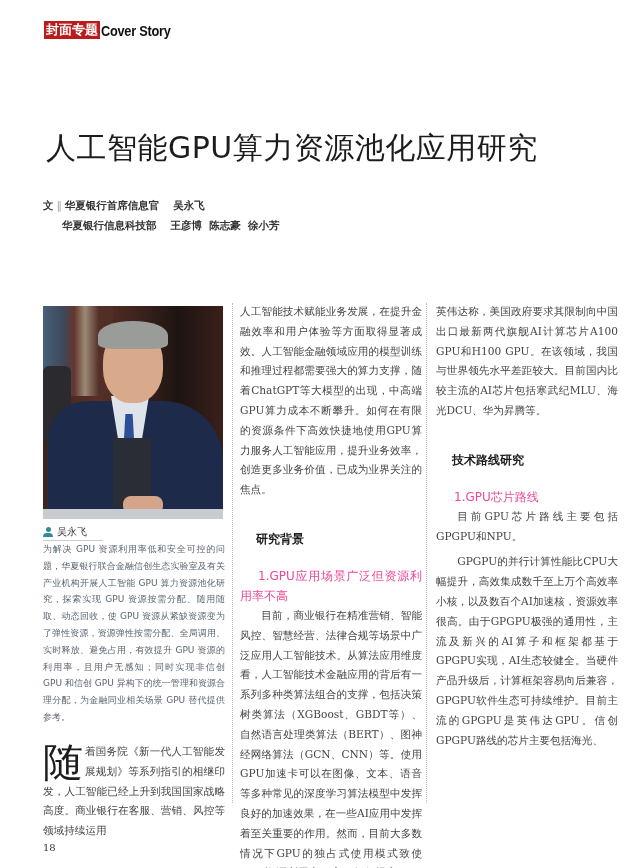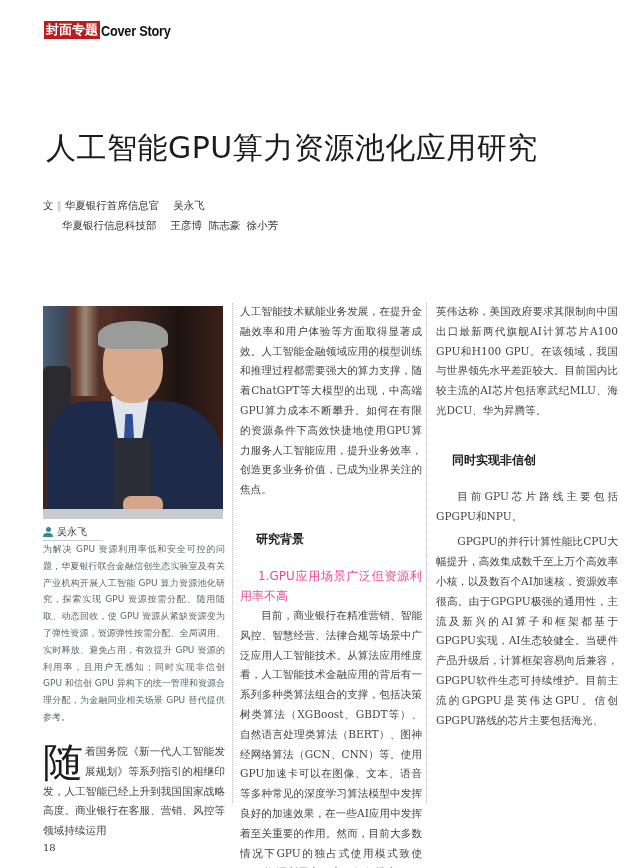--- a/index.html
+++ b/index.html
@@ -5,21 +5,21 @@
   html, body { margin:0; padding:0; }
   body {
     width:640px; height:868px; background:#ffffff; position:relative; overflow:hidden;
     font-family: "DejaVu Serif", "Liberation Serif", serif; color:#333;
   }
   .header-tag { position:absolute; left:44px; top:20px; height:20px; display:flex; align-items:center; }
   .tag-cn { background:#b91c1c; color:#fff; font-family:"DejaVu Sans", sans-serif; font-size:13px; font-weight:bold; padding:1px 2px; line-height:16px; letter-spacing:0; }
   .tag-en { font-family:"Liberation Sans", sans-serif; font-weight:bold; font-size:15px; color:#111; margin-left:1px; transform:scaleX(0.85); transform-origin:left; letter-spacing:-0.3px; }
   .title { position:absolute; left:43px; top:125px; font-family:"DejaVu Sans", sans-serif; font-size:30px; color:#1c1c1c; letter-spacing:0.5px; white-space:nowrap; }
   .byline { position:absolute; left:43px; top:195px; font-family:"DejaVu Sans", sans-serif; font-size:10.5px; color:#333; line-height:20px; }
-  .byline .row { white-space:nowrap; }
+  .byline .row { white-space:nowrap;font-weight:bold; }
   .byline .sep { color:#bbb; margin:0 3px; }
   .byline .gap { display:inline-block; width:14px; }
   .byline .indent { display:inline-block; width:19px; }
 
   .photo { position:absolute; left:43px; top:306px; width:180px; height:213px; overflow:hidden;
     background: linear-gradient(90deg,#3b2520 0%,#5a2e26 30%,#3a221c 55%,#1d1412 75%,#3b1f1a 100%); }
   .photo .shelf { position:absolute; top:0; left:0; width:70px; height:90px; background:linear-gradient(90deg,#4a6f90,#3b4f66 30%, #6a3a30 45%, #b0a08a 60%, #503028 80%); opacity:.8; }
   .photo .chair { position:absolute; left:0; top:60px; width:28px; height:80px; background:#2b2a2e; border-radius:6px; }
   .photo .body { position:absolute; left:5px; top:95px; width:175px; height:130px; background:#1d2a4a; border-radius:40px 60px 0 0; }
   .photo .shirt { position:absolute; left:68px; top:90px; width:38px; height:70px; background:#dfe3ea; clip-path:polygon(0 0,100% 0,70% 100%,30% 100%); }
@@ -104,18 +104,19 @@
   <div class="sp"></div>
   <h3>研究背景</h3>
   <h4>1.GPU应用场景广泛但资源利用率不高</h4>
   <p class="ind">目前，商业银行在精准营销、智能风控、智慧经营、法律合规等场景中广泛应用人工智能技术。从算法应用维度看，人工智能技术金融应用的背后有一系列多种类算法组合的支撑，包括决策树类算法（XGBoost、GBDT等）、自然语言处理类算法（BERT）、图神经网络算法（GCN、CNN）等。使用GPU加速卡可以在图像、文本、语音等多种常见的深度学习算法模型中发挥良好的加速效果，在一些AI应用中发挥着至关重要的作用。然而，目前大多数情况下GPU的独占式使用模式致使GPU资源利用率不高，如何提高GPU资源利用率是亟需解决的问题。</p>
 
 </div>
 
 <div class="col" style="left:436px; top:302px;">
   <p>英伟达称，美国政府要求其限制向中国出口最新两代旗舰AI计算芯片A100 GPU和H100 GPU。在该领域，我国与世界领先水平差距较大。目前国内比较主流的AI芯片包括寒武纪MLU、海光DCU、华为昇腾等。</p>
   <div class="sp"></div>
-  <h3>同时实现非信创</h3>
+  <h3>技术路线研究</h3>
+  <h4>1.GPU芯片路线</h4>
   <p class="ind">目前GPU芯片路线主要包括GPGPU和NPU。</p>
   <p class="ind" style="margin-top:6px;">GPGPU的并行计算性能比CPU大幅提升，高效集成数千至上万个高效率小核，以及数百个AI加速核，资源效率很高。由于GPGPU极强的通用性，主流及新兴的AI算子和框架都基于GPGPU实现，AI生态较健全。当硬件产品升级后，计算框架容易向后兼容，GPGPU软件生态可持续维护。目前主流的GPGPU是英伟达GPU。信创GPGPU路线的芯片主要包括海光、</p>
 </div>
 
 <div class="page-num">18</div>
 
 </body></html>

